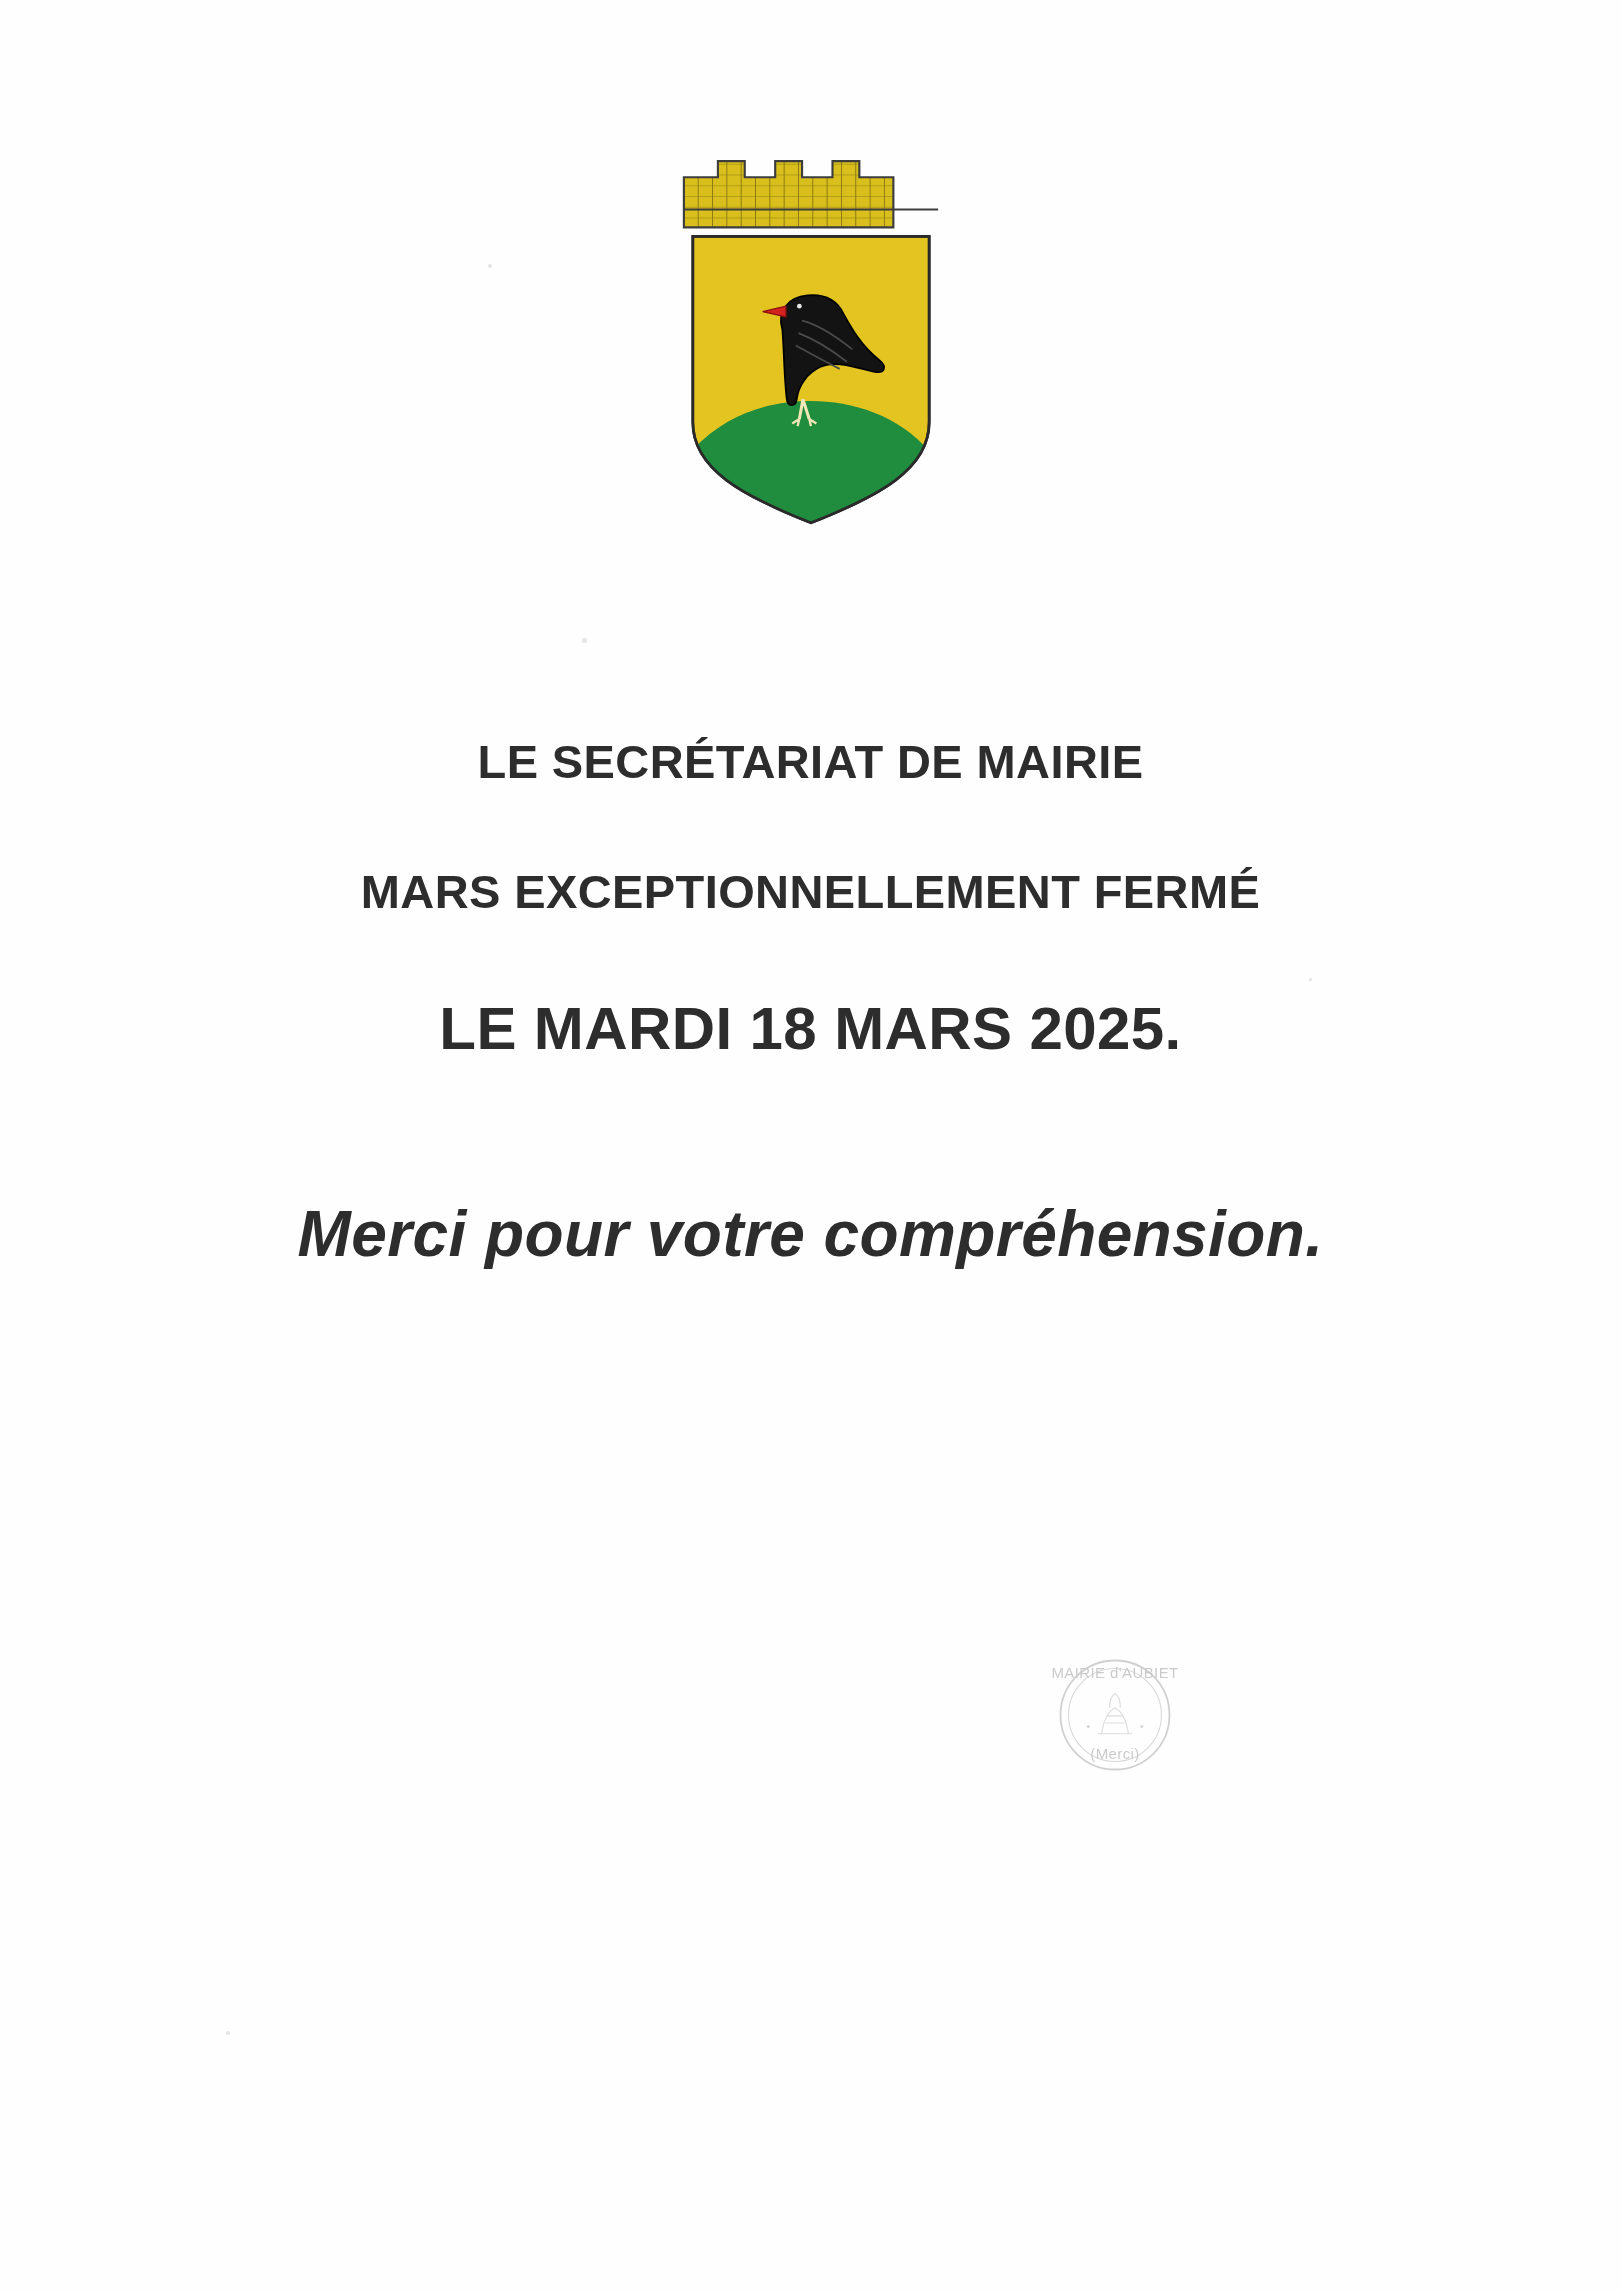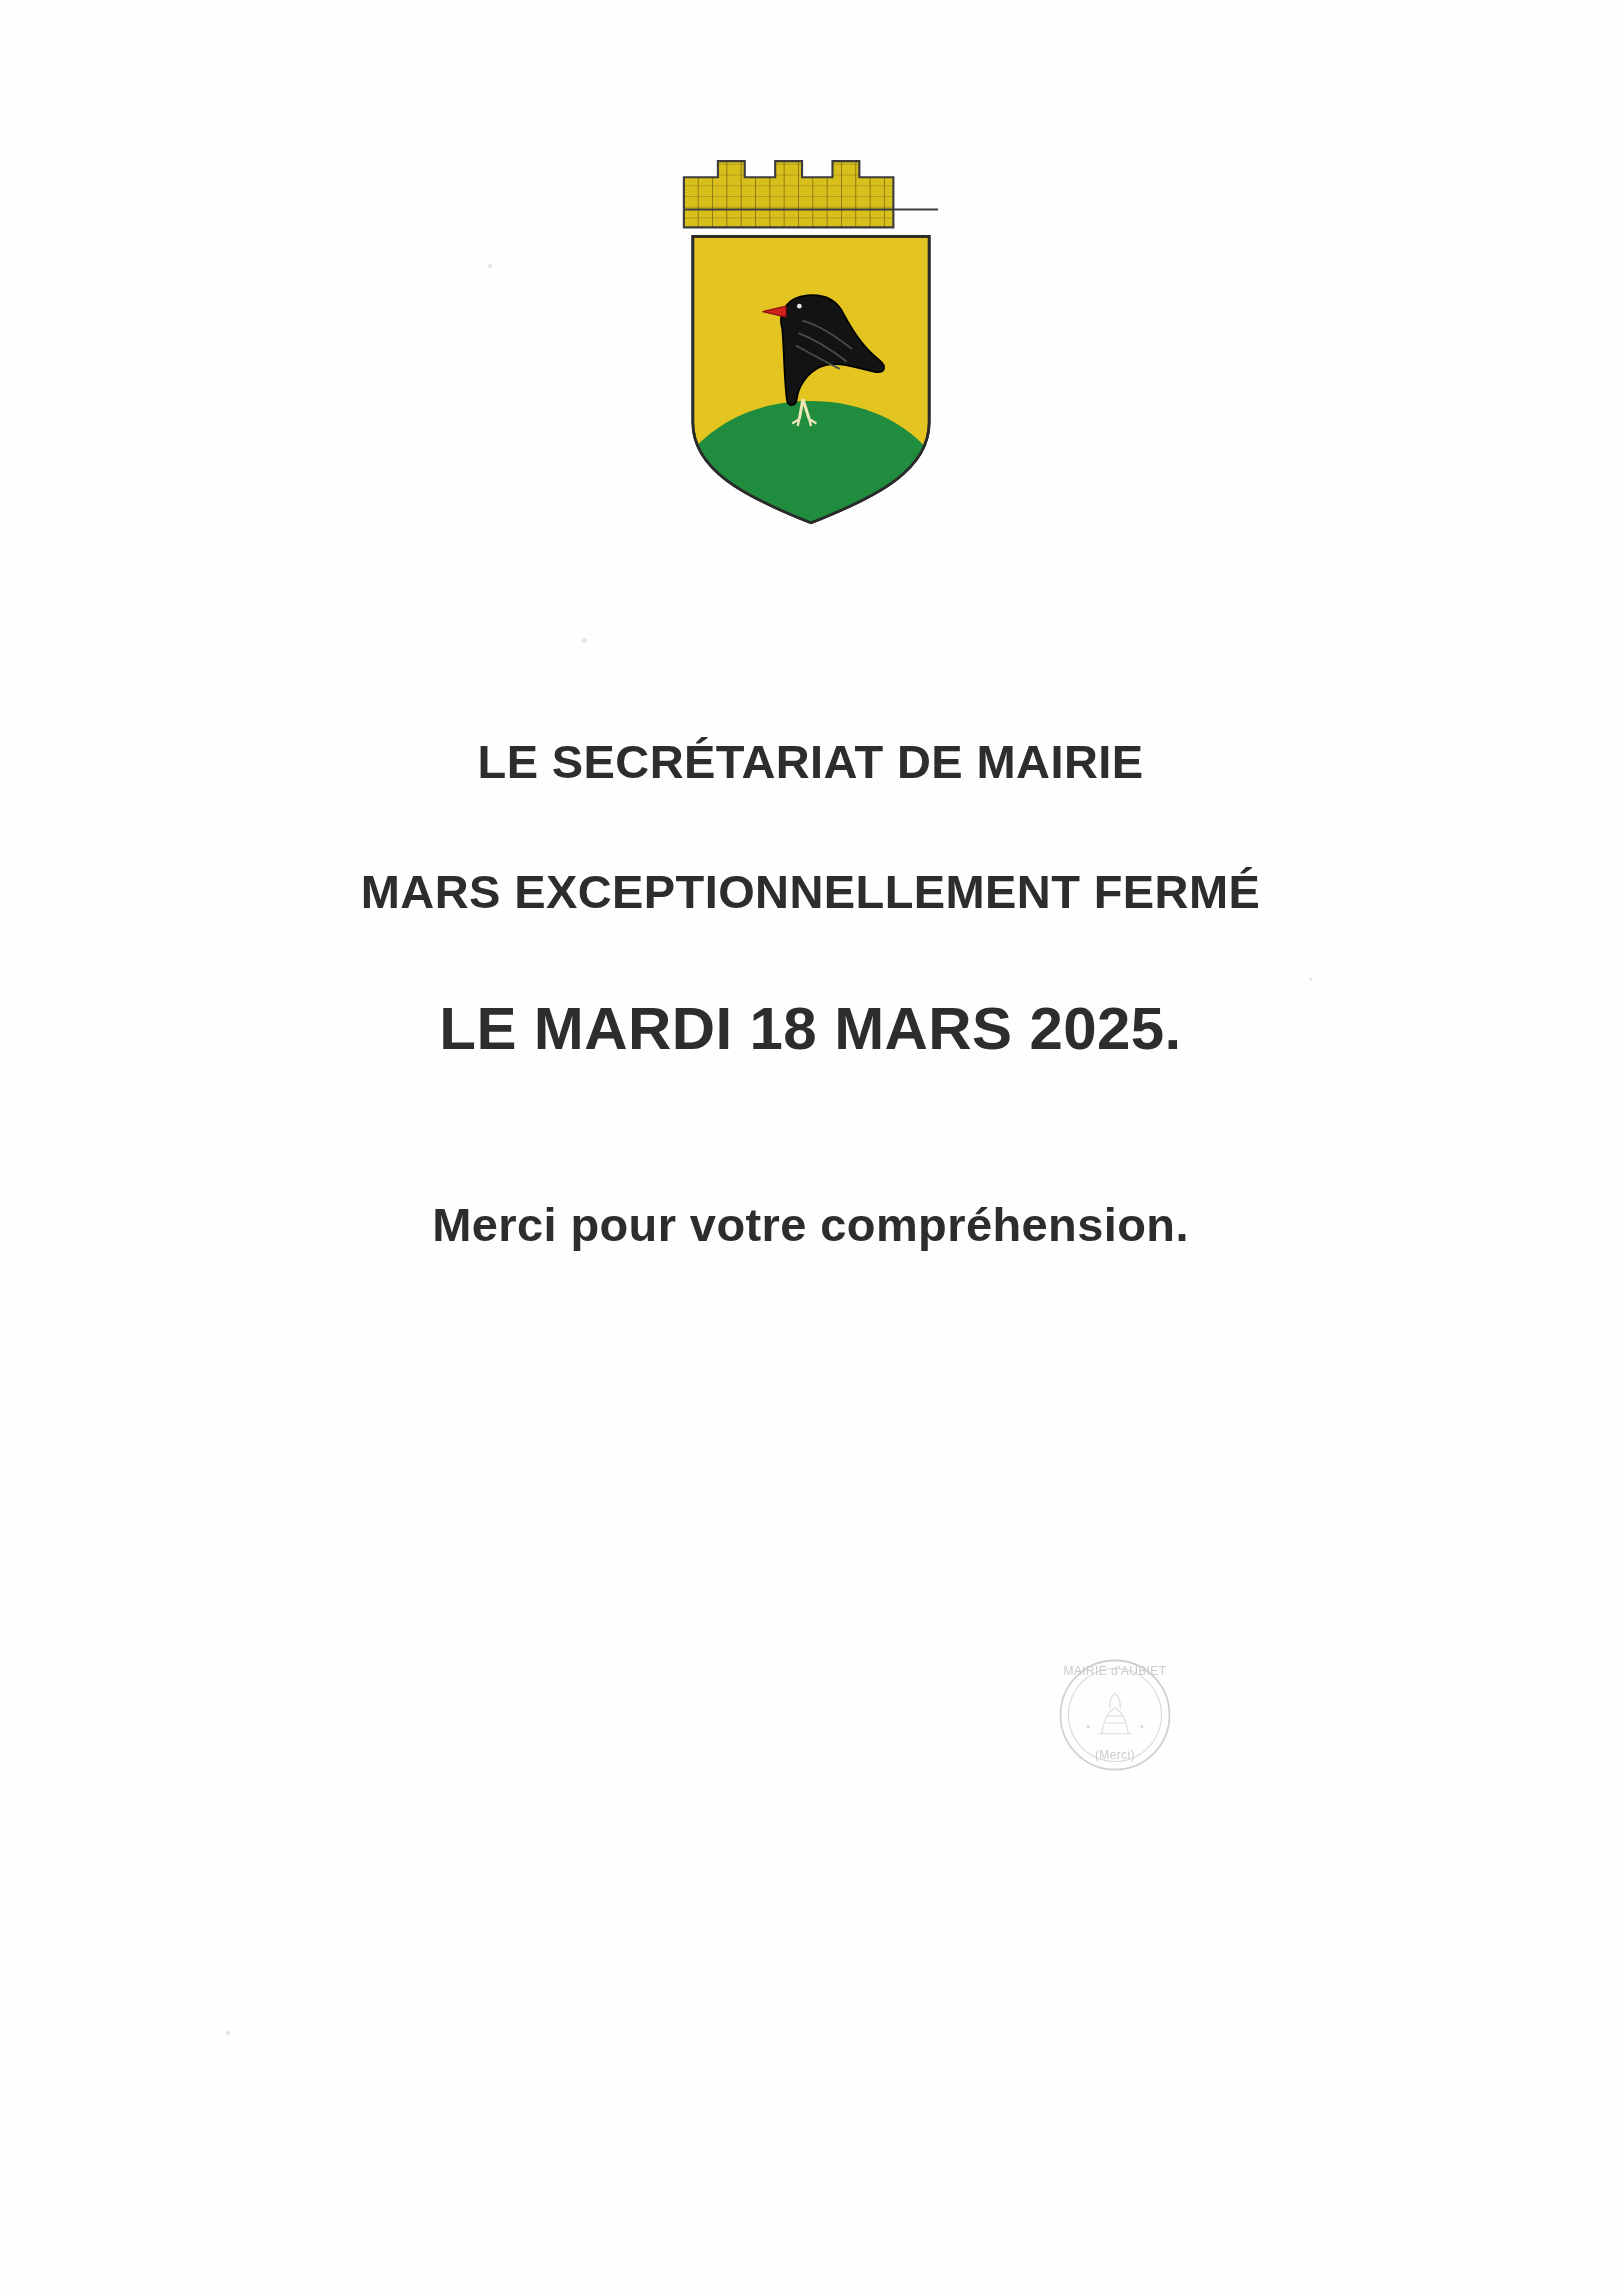--- a/index.html
+++ b/index.html
@@ -49,36 +49,36 @@
     text-align: center;
   }
   .line {
     font-weight: bold;
     letter-spacing: 0.4px;
     color: #2d2d2d;
   }
   .l1 { font-size: 47px; margin-bottom: 75px; }
   .l2 { font-size: 47px; margin-bottom: 75px; }
   .l3 { font-size: 60px; margin-bottom: 134px; }
-  .l4 { font-size: 47px; font-weight: bold; }
+  .l4 { font-size: 64px; font-weight: bold; font-style: italic; }
 
   
   .stamp {
     position: absolute;
     left: 1048px;
     top: 1648px;
     width: 134px;
     height: 134px;
     opacity: .45;
   }
   .stamp-text-top, .stamp-text-bottom {
     position: absolute;
     width: 100%;
     text-align: center;
-    font-size: 12px;
+    font-size: 15px;
     color: #8c8c8c;
     letter-spacing: 0.4px;
   }
   .stamp-text-top { top: 16px; }
   .stamp-text-bottom { bottom: 19.7px; }
 </style>
 </head>
 <body>
 
 <div class="page">

